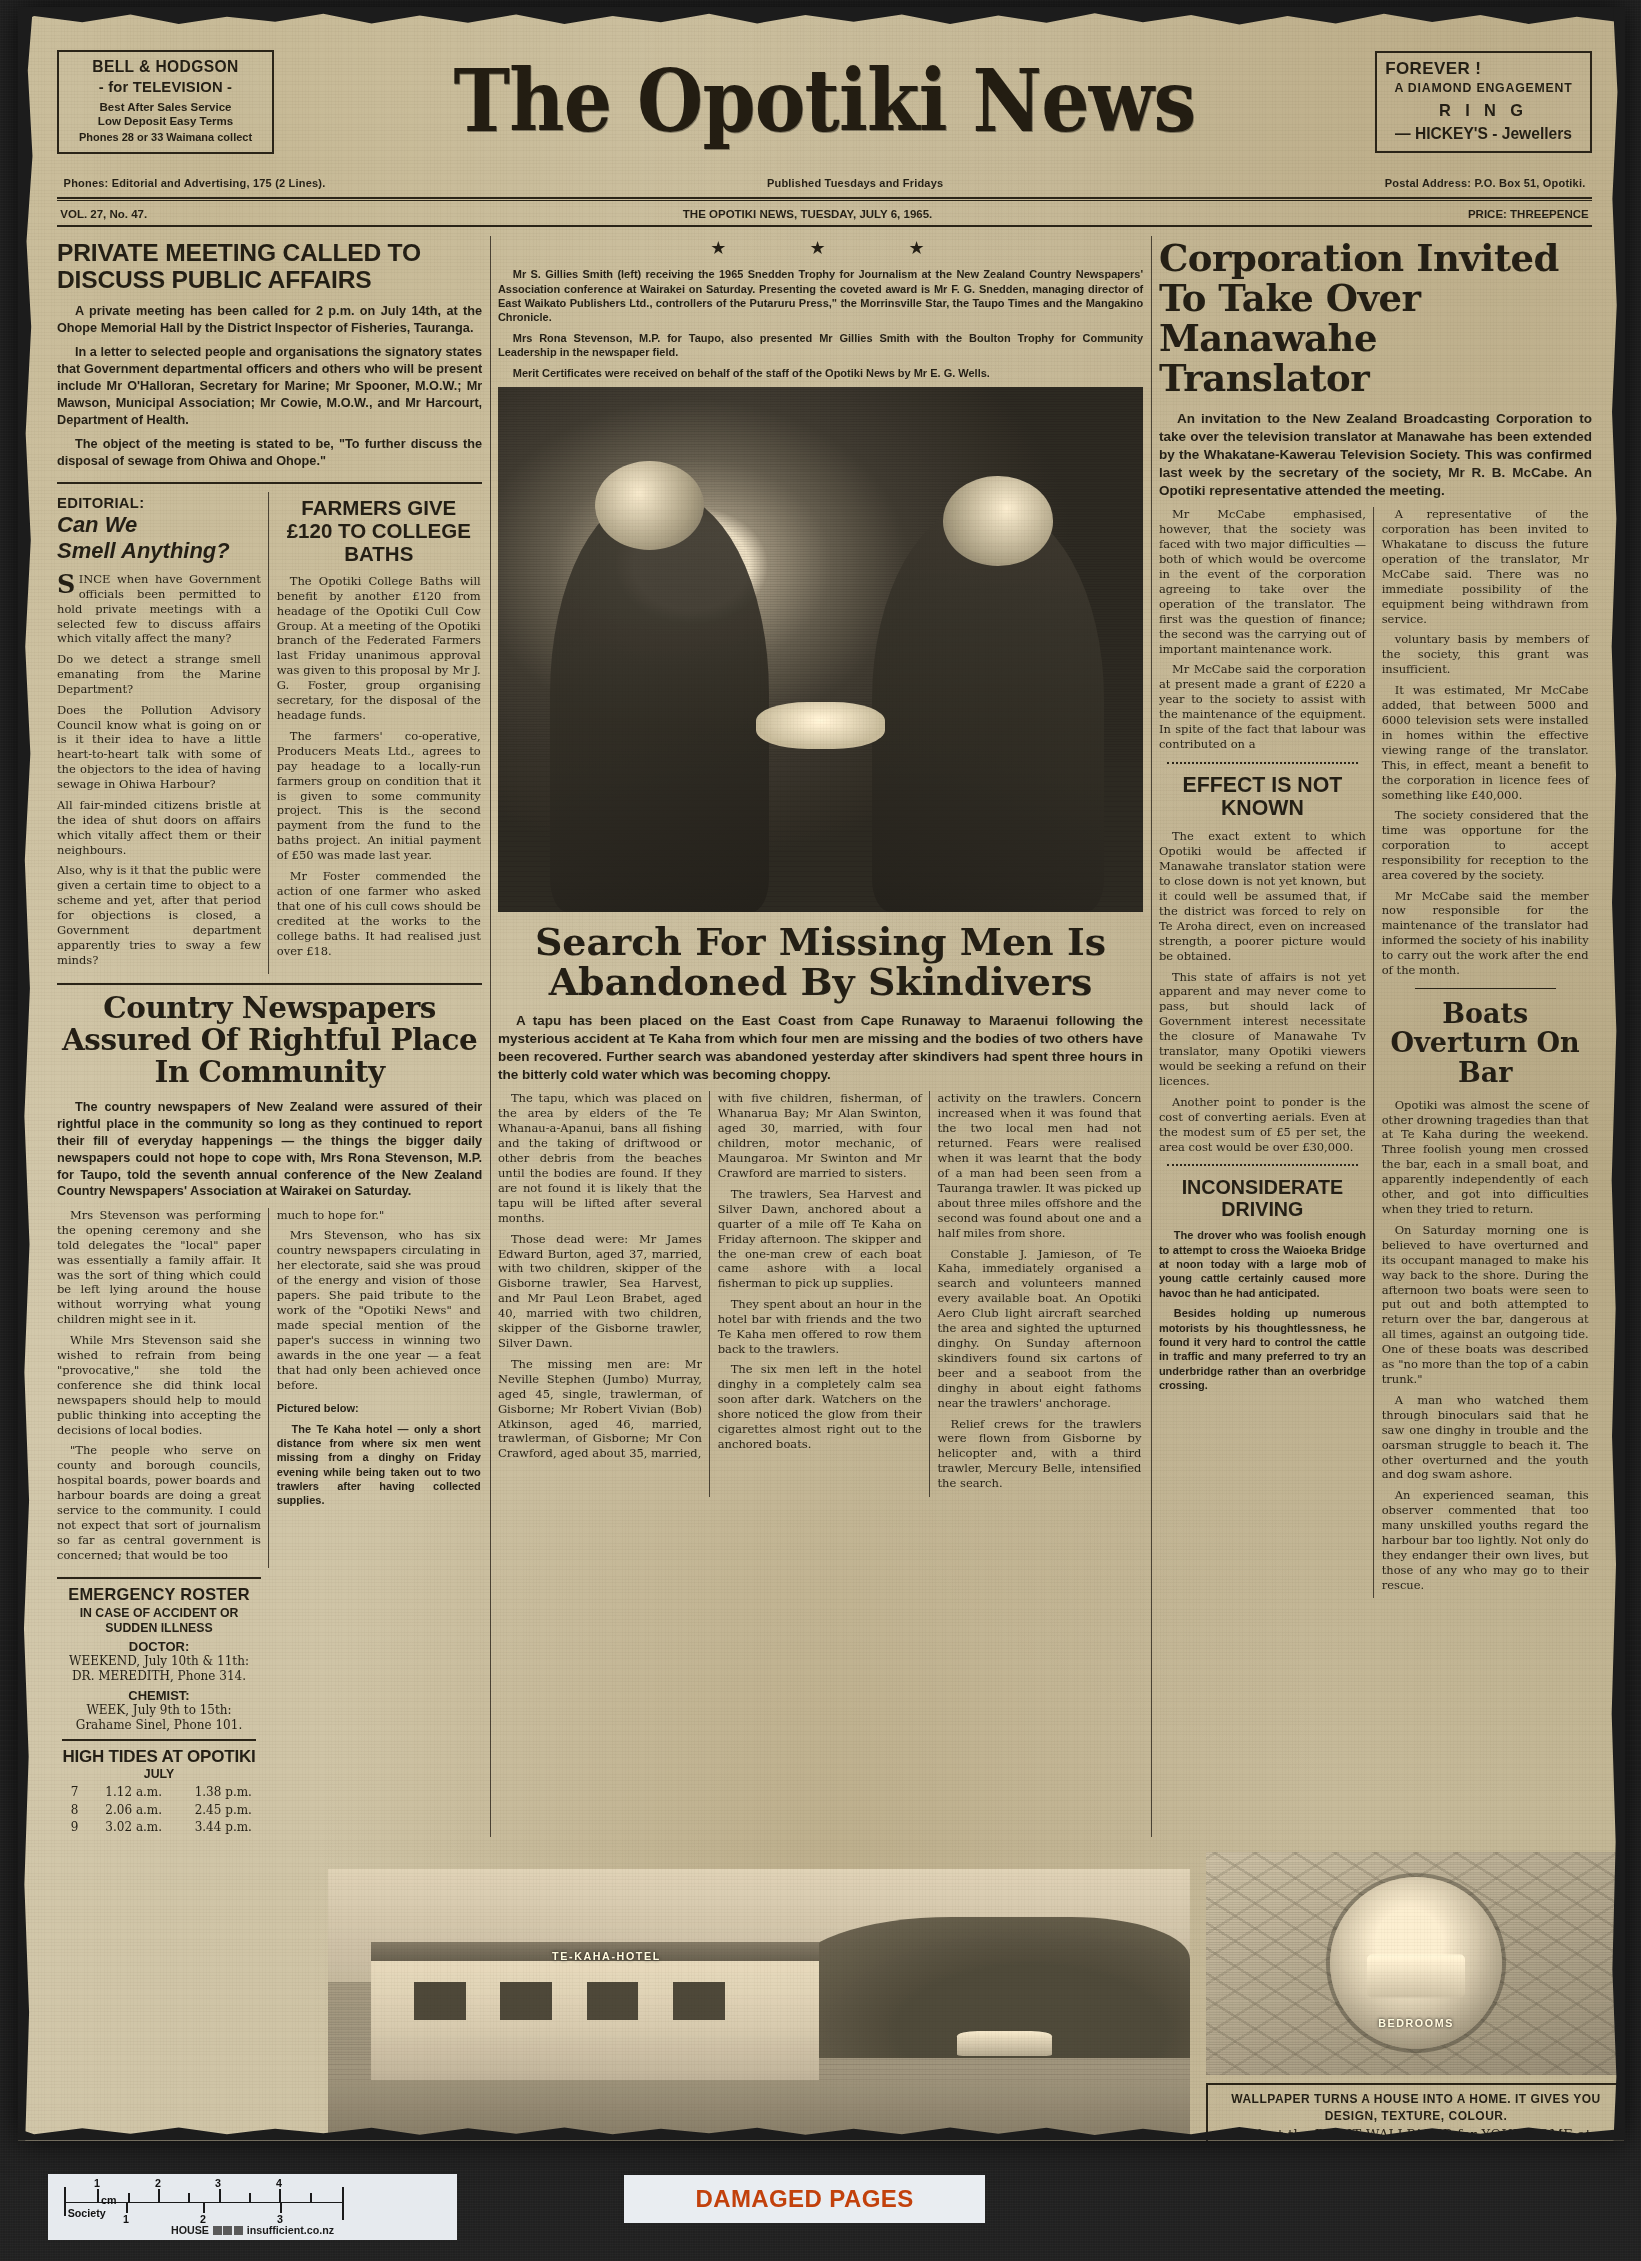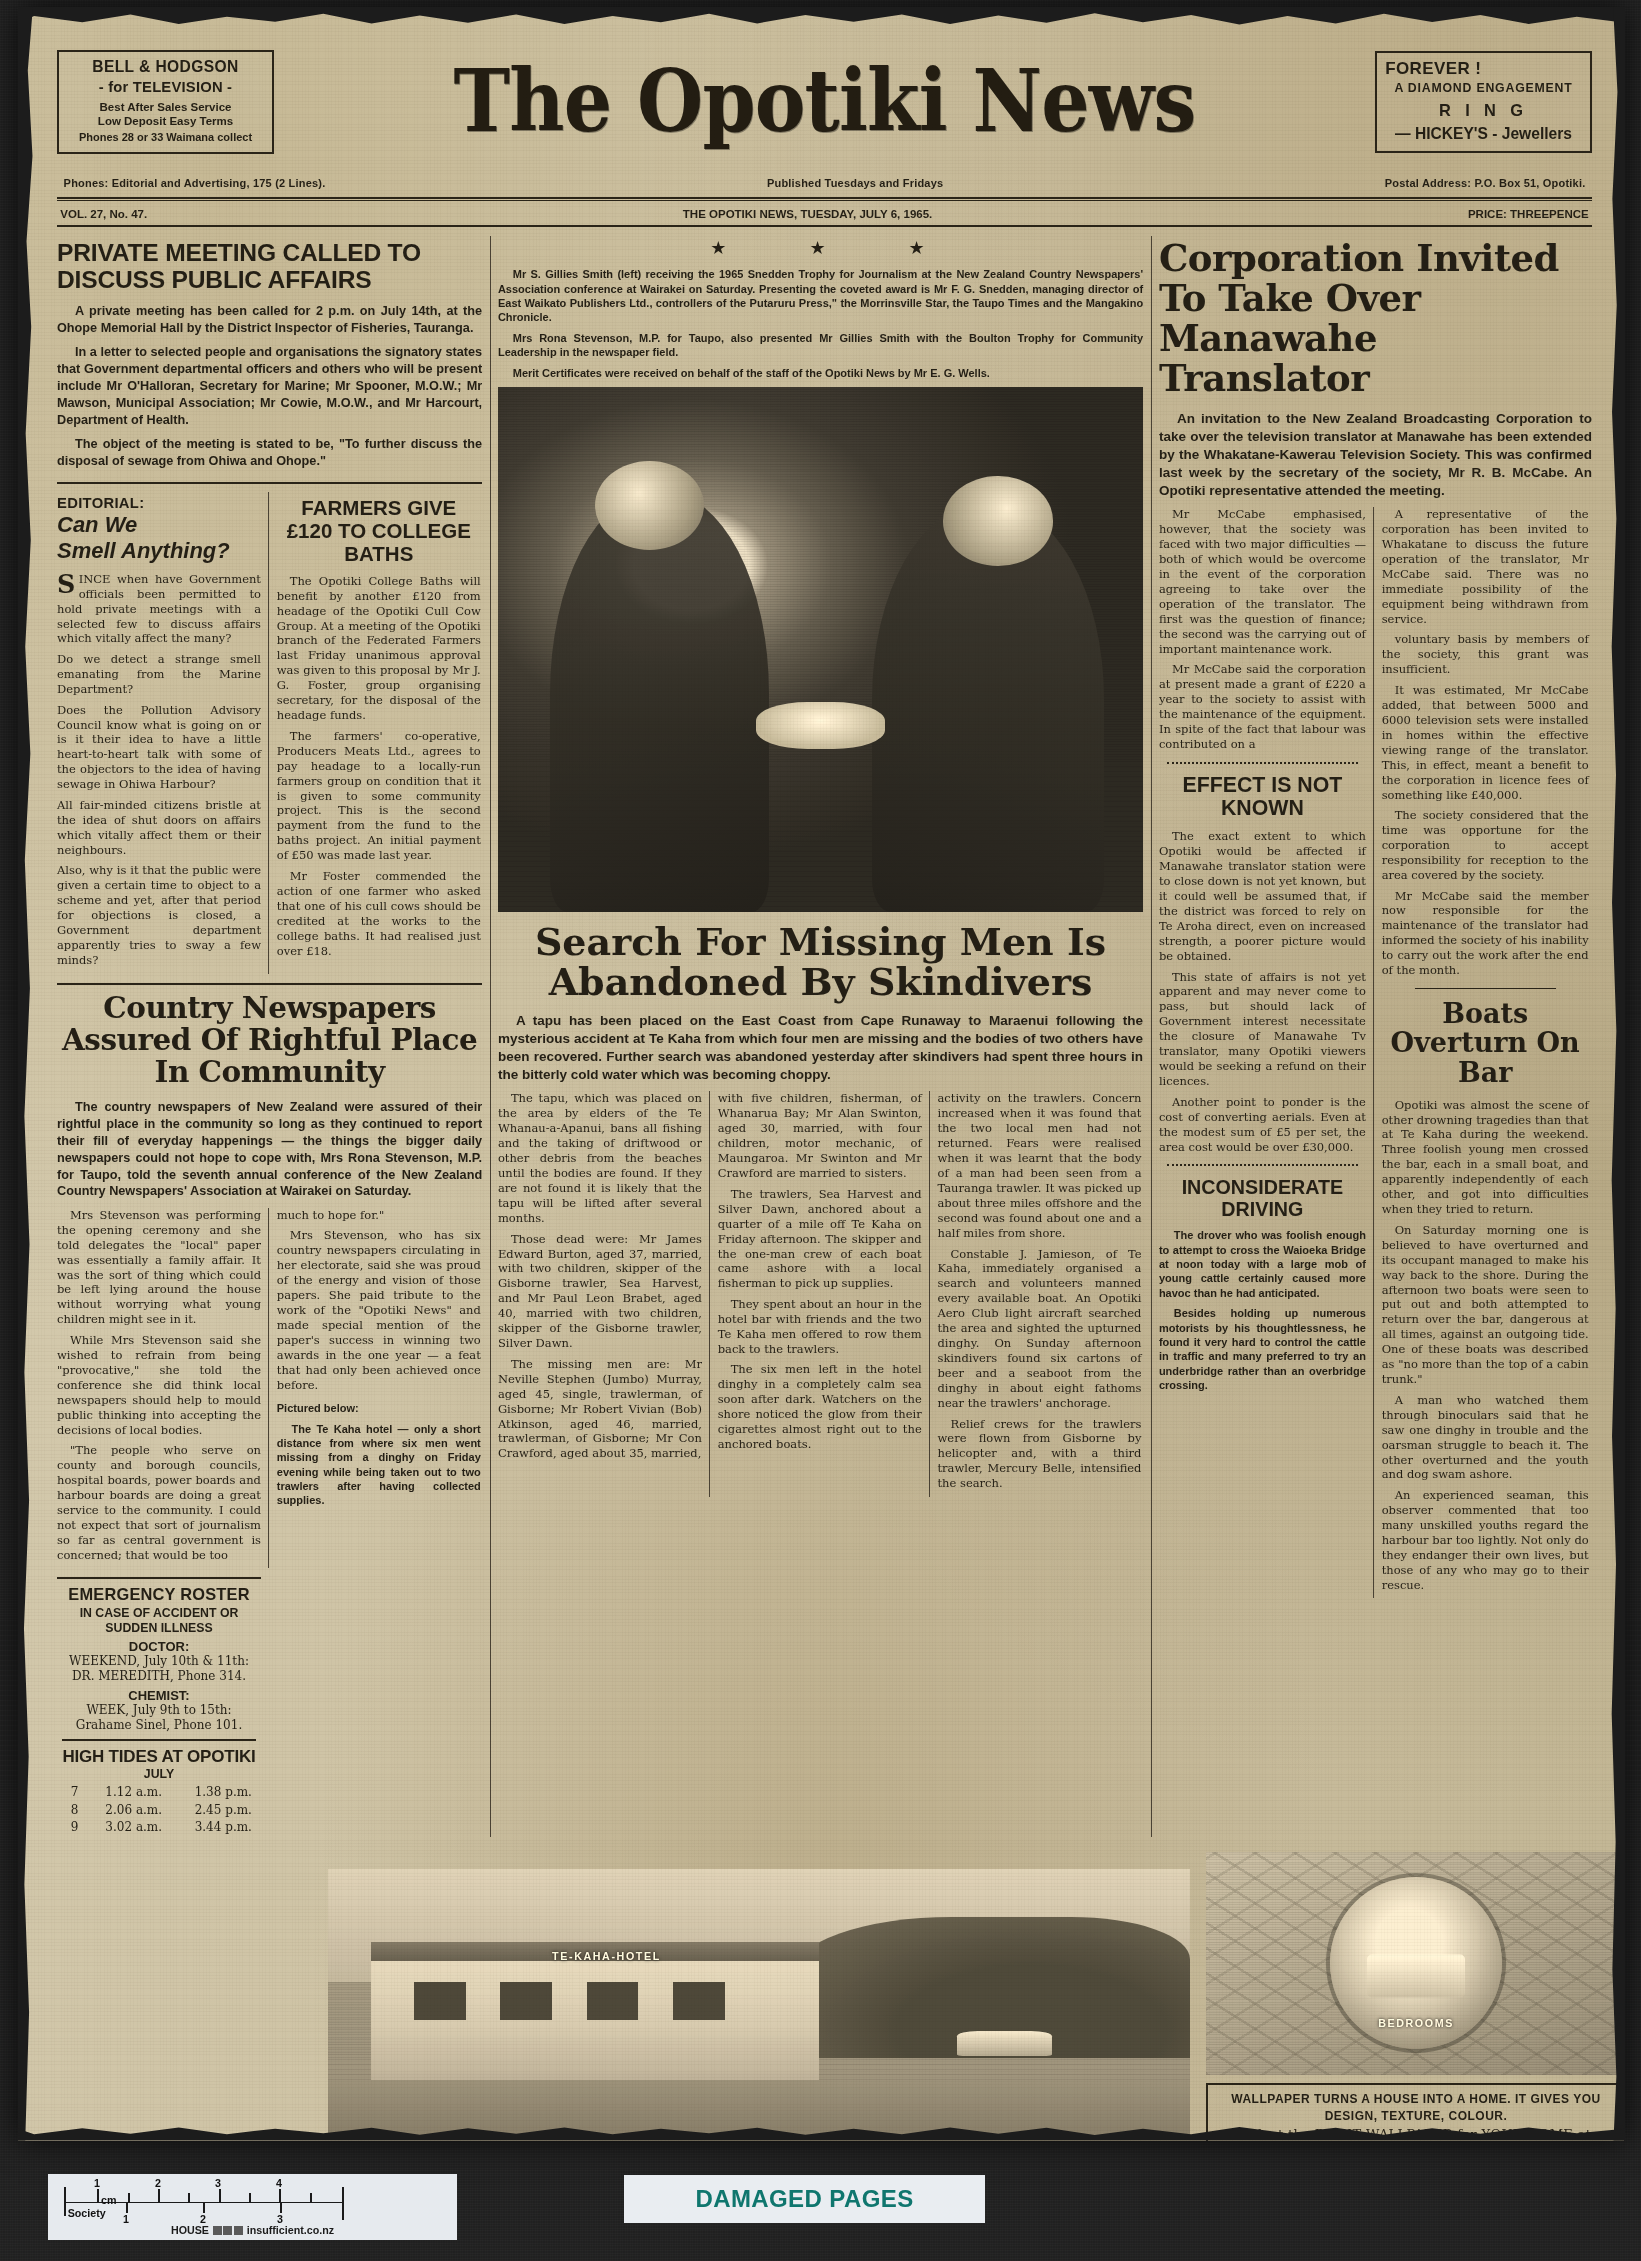--- a/index.html
+++ b/index.html
@@ -229,21 +229,21 @@
   .ruler .lab{ position:absolute; font-size:10.7px; color:#111; font-weight:bold;}
   .ruler .nzms{
     position:absolute; left:0; right:0; bottom:3.3px; text-align:center;
     font-size:10.7px; font-weight:bold; color:#1b1b1b;
   }
   .nzms .sq{ display:inline-block; width:9px; height:9px; background:#5a5a5a; margin:0 0.8px; vertical-align:-0.8px;}
   .damaged{
     position:absolute; left:624px; bottom:38px;
     width:361px; height:48px; background:#e9edf1;
     display:flex; align-items:center; justify-content:center;
-    font-size:24px; font-weight:bold; letter-spacing:0.4px; color:#0f766e;
+    font-size:24px; font-weight:bold; letter-spacing:0.4px; color:#c2410c;
     z-index:50;
   }
 </style>
 </head>
 <body>
 
 <div class="backdrop"></div>
 
 <div class="page">
   <div class="inner">

